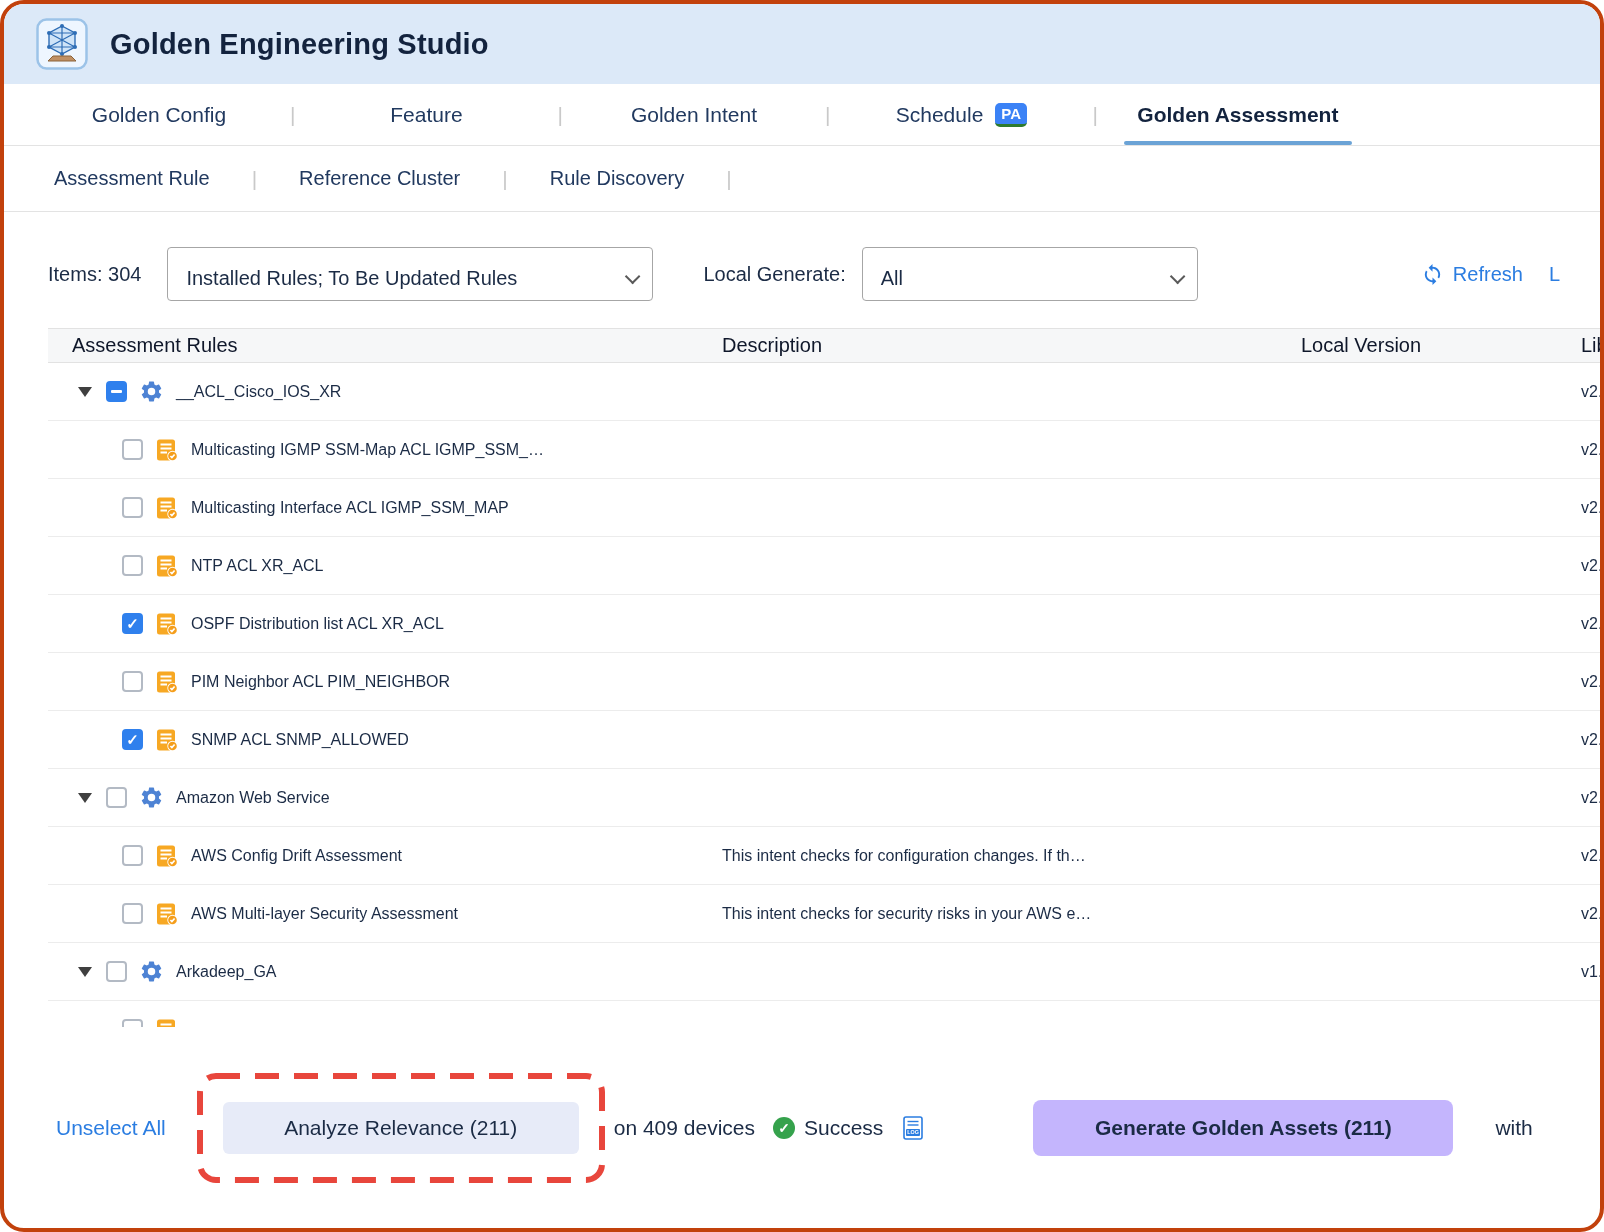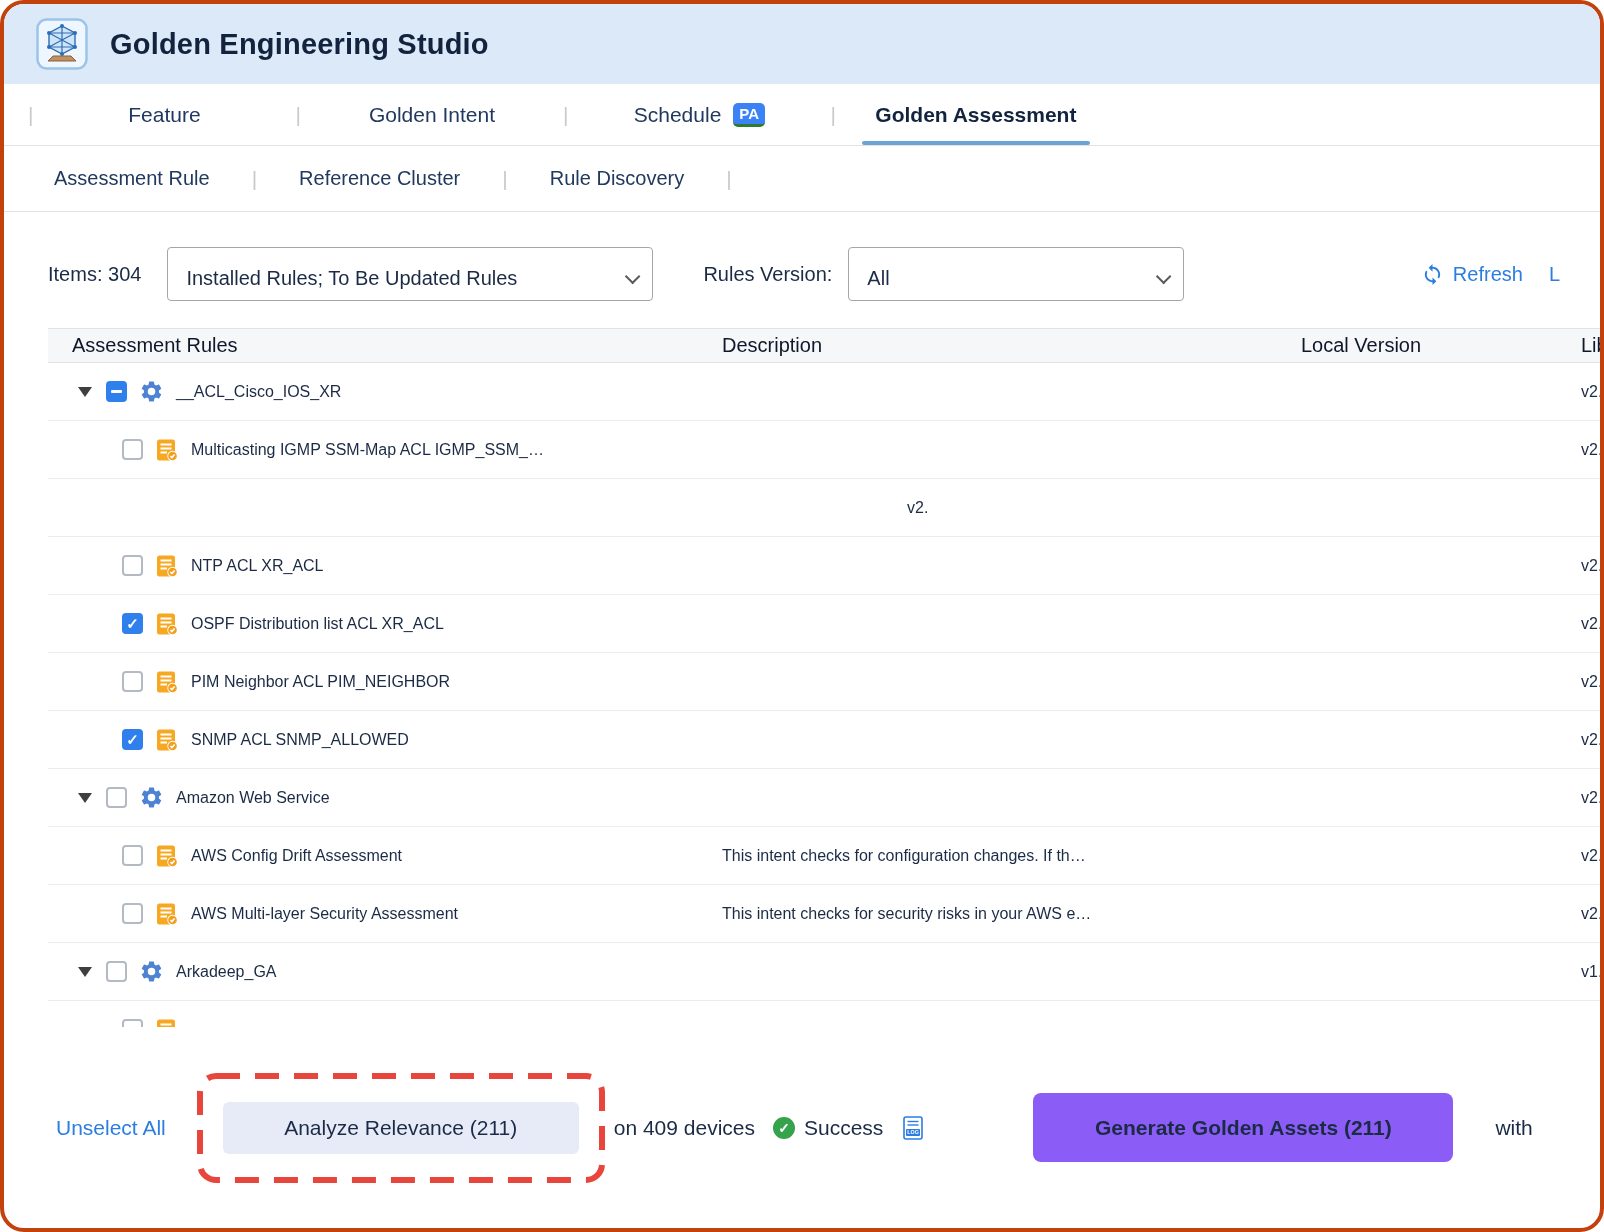--- a/index.html
+++ b/index.html
@@ -138,22 +138,22 @@
   }
   .devices-text{ font-size:21px; color:#1b2b45; margin-left:8px; white-space:nowrap; }
   .status{ display:flex; align-items:center; gap:9px; margin-left:18px; }
   .ok-icon{
     width:22px; height:22px; border-radius:50%; background:#35a24c; color:#fff;
     font-size:14px; font-weight:700; display:flex; align-items:center; justify-content:center;
   }
   .status-text{ font-size:21px; color:#1b2b45; white-space:nowrap; }
   .log-wrap{ margin-left:20px; cursor:pointer; display:flex; align-items:center; }
   .btn-generate{
-    width:420px; height:69px; margin-left:110px; flex:none;
-    background:#8b5cf6; border:none; border-radius:8px;
+    width:420px; height:56px; margin-left:110px; flex:none;
+    background:#c4b5fd; border:none; border-radius:8px;
     font-size:21px; font-weight:700; color:#1b2b45;
     font-family:"Liberation Sans",sans-serif; cursor:pointer;
   }
   .with-text{ font-size:21px; color:#1b2b45; margin-left:42px; white-space:nowrap; }
 </style>
 </head>
 <body>
 
 <div class="screen">
 
@@ -169,20 +169,23 @@
           <circle cx="39" cy="29" r="2" fill="#2e6db5"></circle>
         <circle cx="13" cy="29" r="2" fill="#2e6db5"></circle>
           <circle cx="26" cy="36" r="2" fill="#2e6db5"></circle>
         <path d="M12 43 L40 43 L35 38 L17 38 Z" fill="#c09064" stroke="#8a6238" stroke-width="1"></path>
       </svg>
     </span>
     <h1 class="app-title">Golden Engineering Studio</h1>
   </header>
 
   <nav class="tabs">
+    <div class="tab">
+      <span>Golden Config</span>
+    </div>
     <span class="sep">|</span>
     <div class="tab">
       <span>Feature</span>
     </div>
     <span class="sep">|</span>
     <div class="tab">
       <span>Golden Intent</span>
     </div>
     <span class="sep">|</span>
     <div class="tab">
@@ -209,21 +212,21 @@
     </div>
     <span class="sep">|</span>
   </nav>
 
   <div class="toolbar">
     <span class="items-label">Items: 304</span>
     <div class="select select-rules">
       <span>Installed Rules; To Be Updated Rules</span>
       <span class="chev"></span>
     </div>
-    <span class="local-label">Rules Version:</span>
+    <span class="local-label">Local Generate:</span>
     <div class="select select-version">
       <span>All</span>
       <span class="chev"></span>
     </div>
     <div class="refresh">
       <span class="icon-wrap">
         <svg width="23" height="23" viewBox="0 0 24 24">
             <path fill="#2b7de1" d="M12 4V1L8 5l4 4V6c3.3 0 6 2.7 6 6 0 1-.3 2-.7 2.8l1.5 1.5C19.5 15 20 13.6 20 12c0-4.4-3.6-8-8-8zm0 14c-3.3 0-6-2.7-6-6 0-1 .3-2 .7-2.8L5.2 7.7C4.5 9 4 10.4 4 12c0 4.4 3.6 8 8 8v3l4-4-4-4v3z"></path>
           </svg>
       </span>
@@ -272,20 +275,37 @@
           <path d="M15.4 18 l1.5 1.6 l2.7-3.1" stroke="#fff" stroke-width="1.7" fill="none"></path>
         </svg>
       </span>
       <span class="row-name">Multicasting IGMP SSM-Map ACL IGMP_SSM_…</span>
     </div>
     <div class="cell cell-desc"></div>
     <div class="cell cell-local"></div>
     <div class="cell cell-lib">v2.</div>
   </div>
         <div class="row child">
+    <div class="cell cell-rules">
+
+      <span class="cb unchecked"></span>
+
+      <span class="icon-wrap rule-wrap">
+        <svg width="24" height="24" viewBox="0 0 24 24">
+          <rect x="2" y="1.5" width="18" height="21" rx="2.5" fill="#f7a823"></rect>
+          <rect x="5.5" y="5.5" width="11" height="2" fill="#fff"></rect>
+          <rect x="5.5" y="9.5" width="11" height="2" fill="#fff"></rect>
+          <rect x="5.5" y="13.5" width="6.5" height="2" fill="#fff"></rect>
+          <circle cx="17.5" cy="18" r="5.2" fill="#fff"></circle>
+          <circle cx="17.5" cy="18" r="4.3" fill="#f59e1b"></circle>
+          <path d="M15.4 18 l1.5 1.6 l2.7-3.1" stroke="#fff" stroke-width="1.7" fill="none"></path>
+        </svg>
+      </span>
+      <span class="row-name">Multicasting Interface ACL IGMP_SSM_MAP</span>
+    </div>
     <div class="cell cell-desc"></div>
     <div class="cell cell-local"></div>
     <div class="cell cell-lib">v2.</div>
   </div>
         <div class="row child">
     <div class="cell cell-rules">
 
       <span class="cb unchecked"></span>
 
       <span class="icon-wrap rule-wrap">

